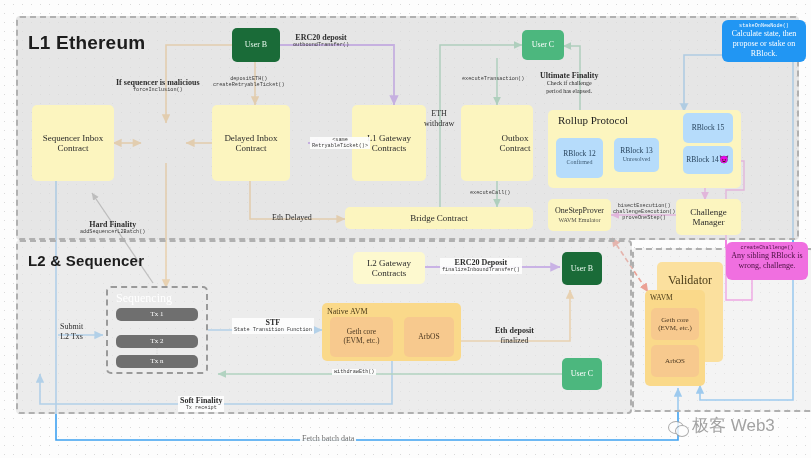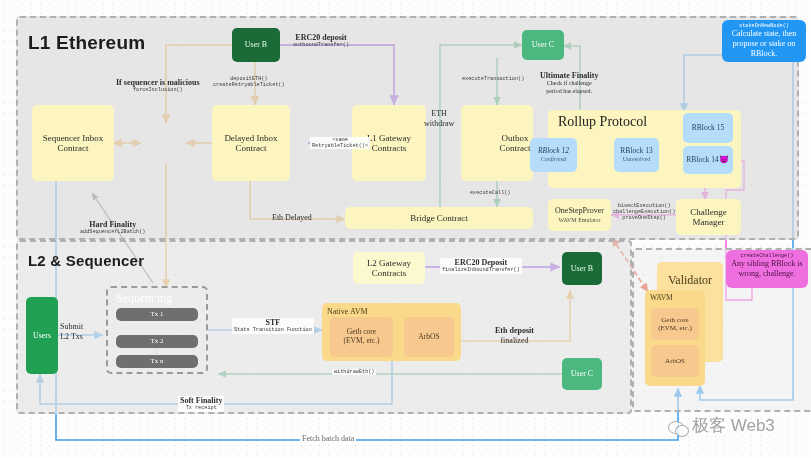--- a/index.html
+++ b/index.html
@@ -52,21 +52,21 @@
   .lbl-bg{background:rgba(253,253,253,.92);padding:0 2px;}
 
   .callout{position:absolute;border-radius:6px;box-sizing:border-box;padding:3px 5px;
     text-align:center;line-height:1.22;}
   .c-blue{background:#2196f3;color:#fff;}
   .c-pink{background:#f06fe0;color:#4a1040;}
   .callout .code{font-family:"Liberation Mono",monospace;font-size:5.2px;display:block;}
   .callout .txt{font-size:8px;display:block;}
 
   .rp-box{position:absolute;background:#fcf5bf;border-radius:5px;}
-  .rp-title{position:absolute;font-family:"Liberation Serif",serif;font-size:14px;color:#1f1f1f;}
+  .rp-title{position:absolute;font-family:"Liberation Serif",serif;font-size:11px;color:#1f1f1f;}
 
   .watermark{position:absolute;display:flex;align-items:flex-end;gap:4px;
     color:#8f8f8f;font-family:"Liberation Sans",sans-serif;font-size:17px;opacity:.82;}
   .wechat{width:20px;height:16px;position:relative;}
   .wechat .b1{position:absolute;left:0;top:0;width:14px;height:11px;border-radius:50%;
     border:1.4px solid #9a9a9a;background:#fdfdfd;}
   .wechat .b2{position:absolute;left:7px;top:4px;width:12px;height:10px;border-radius:50%;
     border:1.4px solid #9a9a9a;background:#fdfdfd;}
   .devil{font-size:8px;}
 </style>
@@ -205,21 +205,21 @@
     <div class="ttl">Contract</div>
   </div>
 
   <div class="node yellow" style="left:345px;top:207px;width:188px;height:22px;">
     <div class="ttl">Bridge Contract</div>
   </div>
 
   <div class="rp-box" style="left:548px;top:110px;width:193px;height:78px;"></div>
   <div class="rp-title" style="left:558px;top:114px;">Rollup Protocol</div>
 
-  <div class="node blue-b" style="left:530px;top:138px;width:47px;height:34px;font-style:italic;">
+  <div class="node blue-b" style="left:556px;top:138px;width:47px;height:40px;">
     <div class="ttl" style="font-size:7.5px;">RBlock 12</div>
     <div class="sub">Confirmed</div>
   </div>
   <div class="node blue-b" style="left:614px;top:138px;width:45px;height:34px;">
     <div class="ttl" style="font-size:7.5px;">RBlock 13</div>
     <div class="sub">Unresolved</div>
   </div>
   <div class="node blue-b" style="left:683px;top:113px;width:50px;height:30px;">
     <div class="ttl" style="font-size:7.5px;">RBlock 15</div>
   </div>
@@ -234,28 +234,25 @@
   </div>
   <div class="node yellow" style="left:676px;top:199px;width:65px;height:36px;">
     <div class="ttl">Challenge</div>
     <div class="ttl">Manager</div>
   </div>
 
   <div class="callout c-blue" style="left:722px;top:20px;width:84px;height:42px;">
     <span class="code">stakeOnNewNode()</span>
     <span class="txt">Calculate state, then propose or stake on RBlock.</span>
   </div>
-  <div class="callout c-pink" style="left:726px;top:250px;width:82px;height:38px;">
+  <div class="callout c-pink" style="left:726px;top:242px;width:82px;height:38px;">
     <span class="code">createChallenge()</span>
     <span class="txt">Any sibling RBlock is wrong, challenge.</span>
   </div>
 
-  <div class="node green-b" style="left:26px;top:297px;width:32px;height:77px;">
-    <div class="ttl" style="font-size:8px;">Users</div>
-  </div>
 
   <div class="node grey dashbox" style="left:106px;top:286px;width:102px;height:88px;
        align-items:stretch;justify-content:flex-start;padding:4px 8px;box-sizing:border-box;">
     <div style="font-size:12px;color:#fff;text-align:left;margin-bottom:2px;">Sequencing</div>
     <div class="node greydark" style="position:relative;left:0;top:0;width:100%;height:14px;margin-bottom:14px;">
       <span style="font-size:7px;">Tx 1</span>
     </div>
     <div class="node greydark" style="position:relative;left:0;top:0;width:100%;height:14px;">
       <span style="font-size:7px;">Tx 2</span>
     </div>

